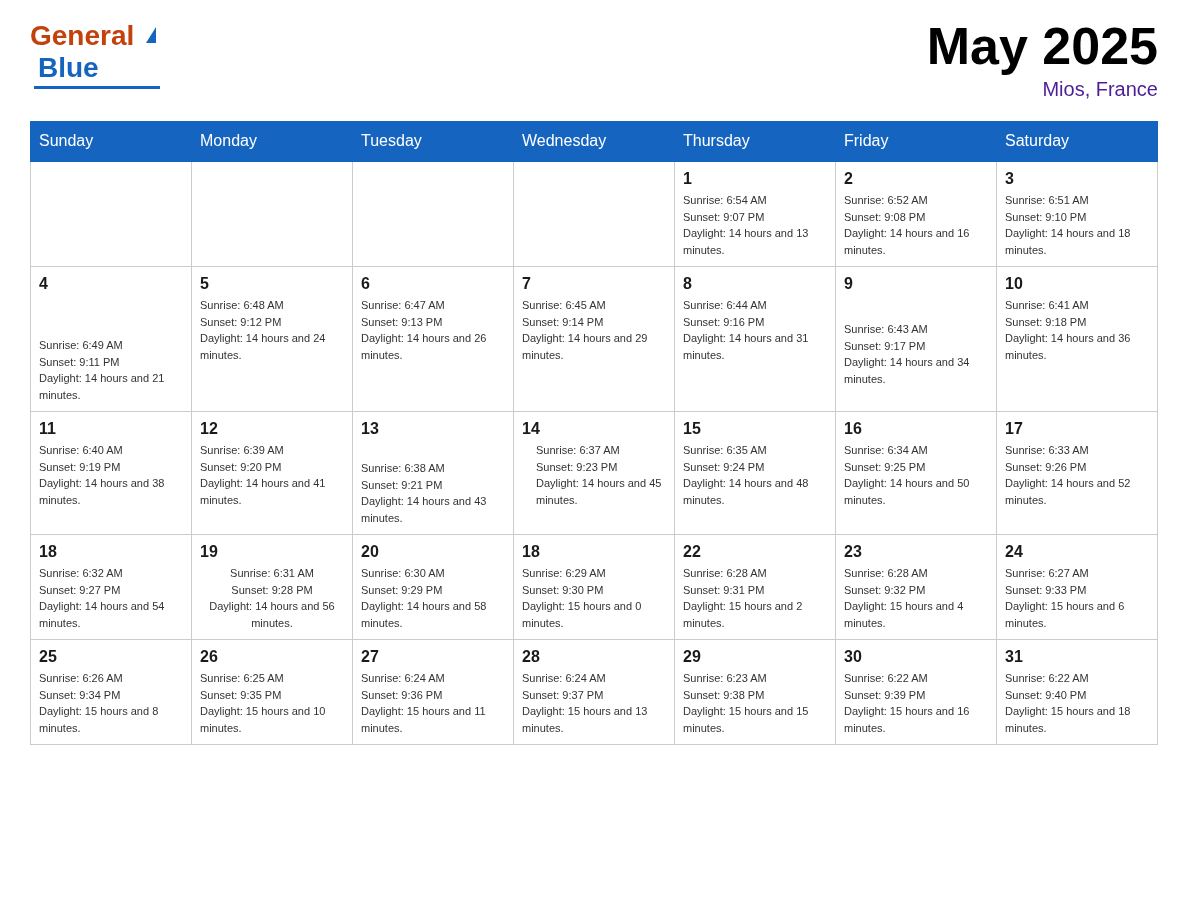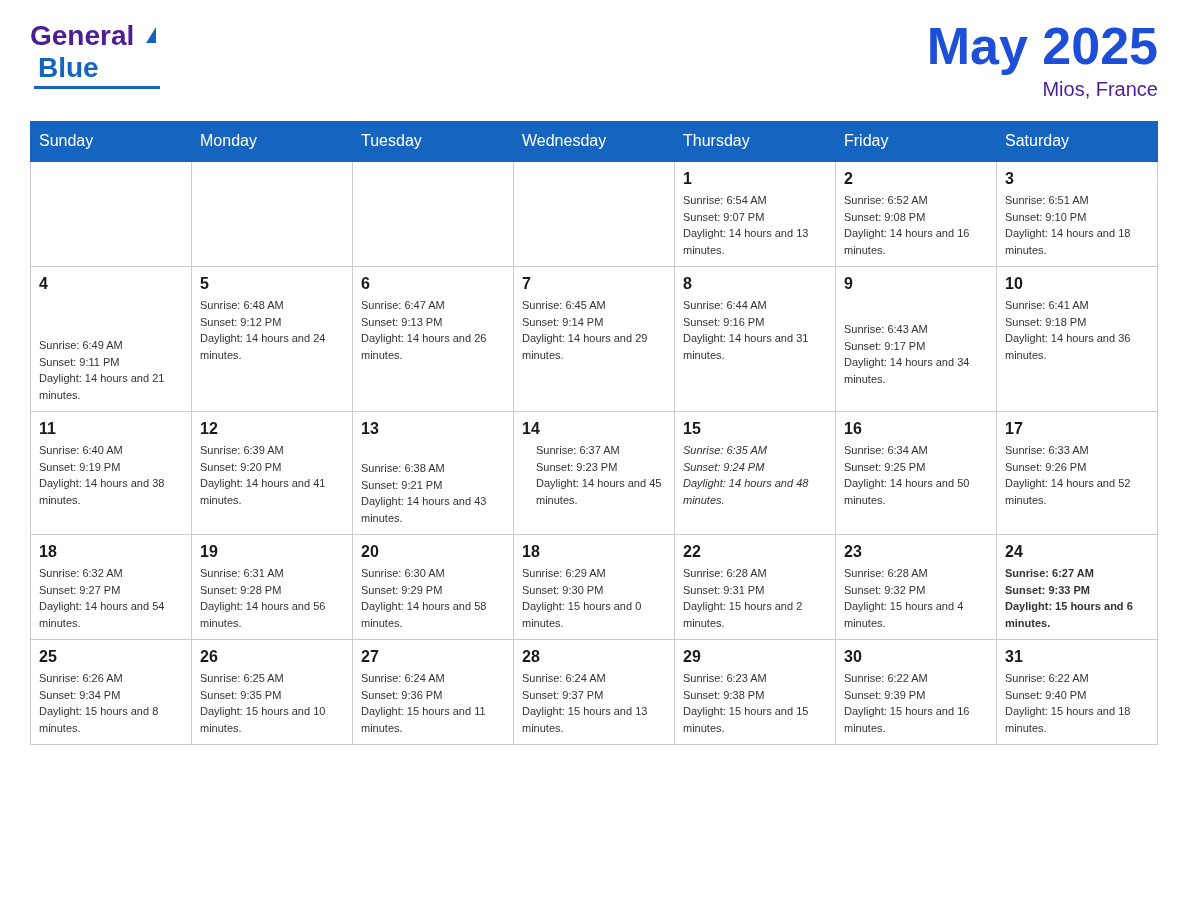--- a/index.html
+++ b/index.html
@@ -35,21 +35,21 @@
       height: 3px;
       background: #1565c0;
       margin-top: 2px;
     }
     .title-block {
       text-align: right;
     }
     .month-title {
       font-size: 52px;
       font-weight: bold;
-      color: #1d4ed8;
+      color: #000000;
       line-height: 1;
     }
     .location {
       font-size: 20px;
       color: #4c1d95;
       margin-top: 6px;
     }
     .calendar {
       width: 100%;
       border-collapse: collapse;
@@ -88,21 +88,21 @@
     .row-border-top td {
       border-top: 2px solid #1565c0 !important;
     }
   </style>
 </head>
 <body>
 
 <div class="header">
   <div class="logo-wrapper">
     <div class="logo-line1">
-      <span style="font-size:28px;font-weight:bold;color:#4c1d95;">General</span>
+      <span style="font-size:28px;font-weight:bold;color:#c2410c;">General</span>
       <span style="display:inline-block;width:0;height:0;border-left:10px solid #1565c0;border-right:10px solid transparent;border-bottom:16px solid transparent;margin-left:2px;margin-bottom:2px;transform: rotate(180deg);"></span>
     </div>
     <div class="logo-line2" style="margin-top:0px;">
       <span style="font-size:28px;font-weight:bold;color:#1565c0;margin-left:4px;">Blue</span>
     </div>
     <div class="logo-underline" style="margin-left:4px;"></div>
   </div>
   <div class="title-block">
     <div class="month-title">May 2025</div>
     <div class="location">Mios, France</div>
@@ -210,21 +210,21 @@
 Daylight: 14 hours and 43 minutes.</div>
         </td>
         <td>
           <div class="day-number">14</div>
           <div class="day-info" style="white-space: pre-line; margin-left: 14px;">Sunrise: 6:37 AM
 Sunset: 9:23 PM
 Daylight: 14 hours and 45 minutes.</div>
         </td>
         <td>
           <div class="day-number">15</div>
-          <div class="day-info" style="white-space: pre-line; font-style: italic;">Sunrise: 6:35 AM
+          <div class="day-info" style="white-space: pre-line;">Sunrise: 6:35 AM
 Sunset: 9:24 PM
 Daylight: 14 hours and 48 minutes.</div>
         </td>
         <td>
           <div class="day-number">16</div>
           <div class="day-info" style="white-space: pre-line;">Sunrise: 6:34 AM
 Sunset: 9:25 PM
 Daylight: 14 hours and 50 minutes.</div>
         </td>
         <td>
@@ -236,21 +236,21 @@
       </tr>
       <tr>
         <td>
           <div class="day-number">18</div>
           <div class="day-info" style="white-space: pre-line;">Sunrise: 6:32 AM
 Sunset: 9:27 PM
 Daylight: 14 hours and 54 minutes.</div>
         </td>
         <td>
           <div class="day-number">19</div>
-          <div class="day-info" style="white-space: pre-line;">Sunrise: 6:31 AM
+          <div class="day-info" style="white-space: pre-line; text-align: center;">Sunrise: 6:31 AM
 Sunset: 9:28 PM
 Daylight: 14 hours and 56 minutes.</div>
         </td>
         <td>
           <div class="day-number">20</div>
           <div class="day-info" style="white-space: pre-line;">Sunrise: 6:30 AM
 Sunset: 9:29 PM
 Daylight: 14 hours and 58 minutes.</div>
         </td>
         <td>
@@ -266,21 +266,21 @@
 Daylight: 15 hours and 2 minutes.</div>
         </td>
         <td>
           <div class="day-number">23</div>
           <div class="day-info" style="white-space: pre-line;">Sunrise: 6:28 AM
 Sunset: 9:32 PM
 Daylight: 15 hours and 4 minutes.</div>
         </td>
         <td>
           <div class="day-number">24</div>
-          <div class="day-info" style="white-space: pre-line; font-weight: bold;">Sunrise: 6:27 AM
+          <div class="day-info" style="white-space: pre-line;">Sunrise: 6:27 AM
 Sunset: 9:33 PM
 Daylight: 15 hours and 6 minutes.</div>
         </td>
       </tr>
       <tr>
         <td>
           <div class="day-number">25</div>
           <div class="day-info" style="white-space: pre-line;">Sunrise: 6:26 AM
 Sunset: 9:34 PM
 Daylight: 15 hours and 8 minutes.</div>

